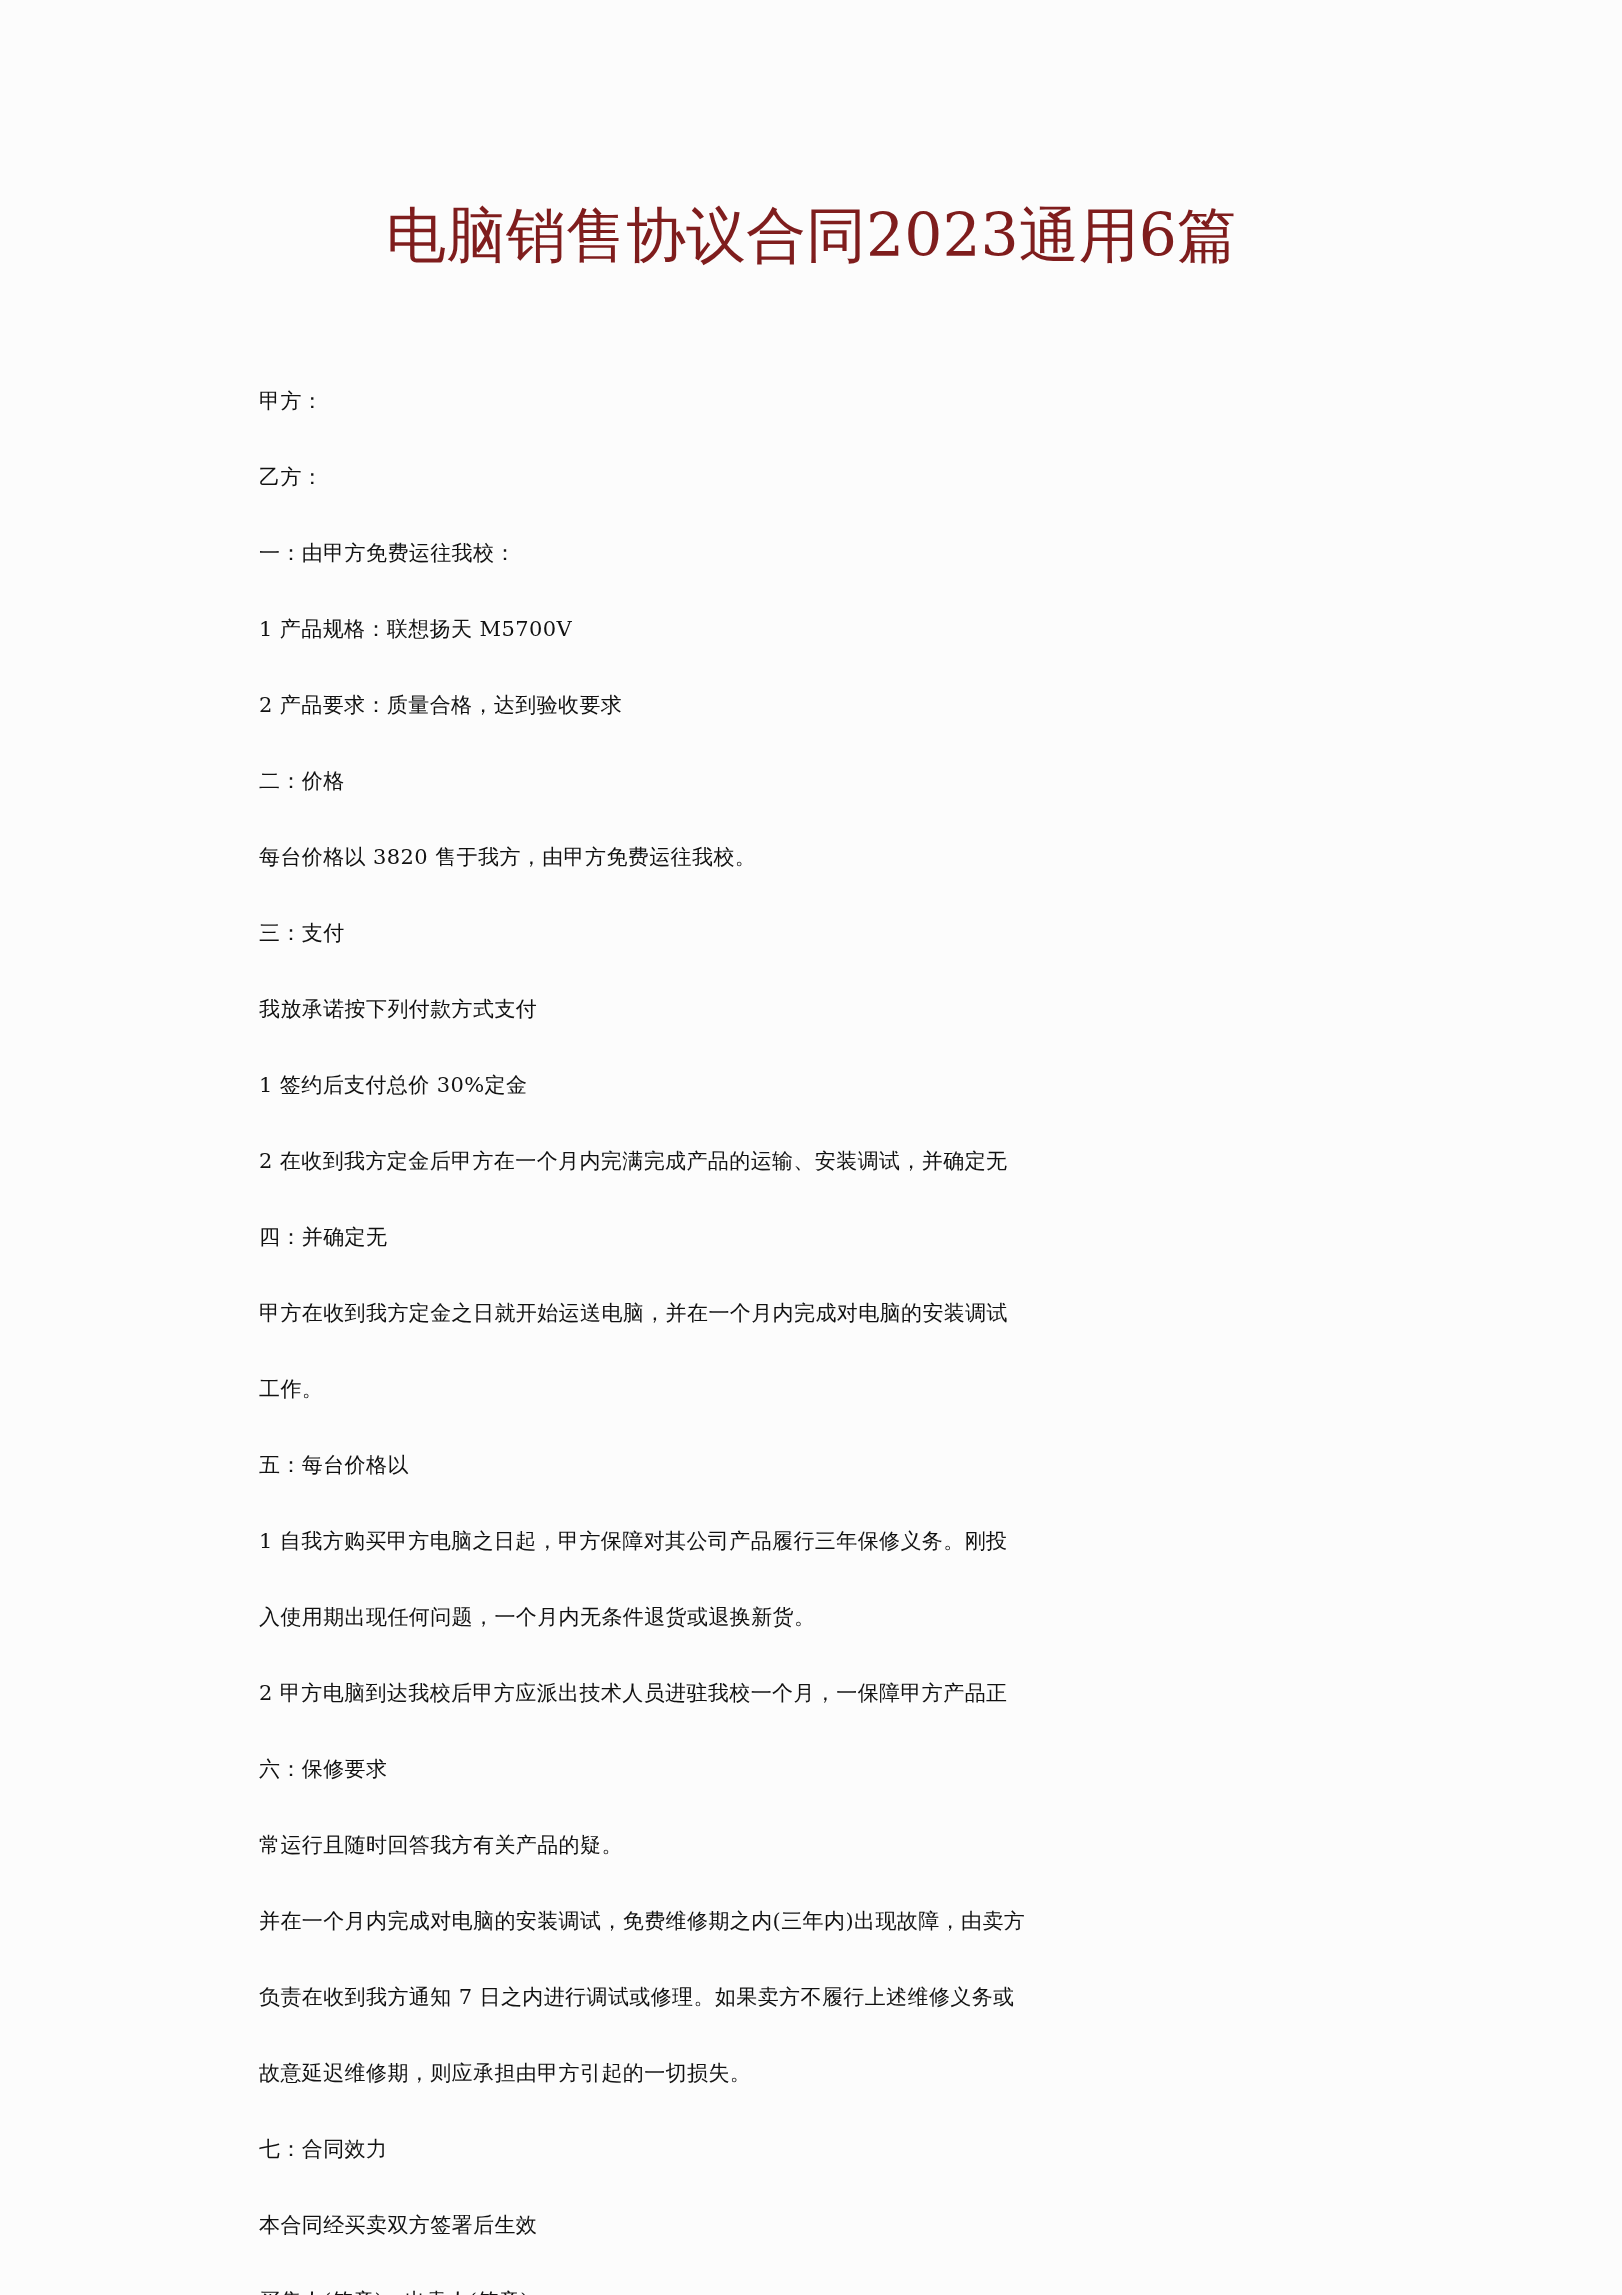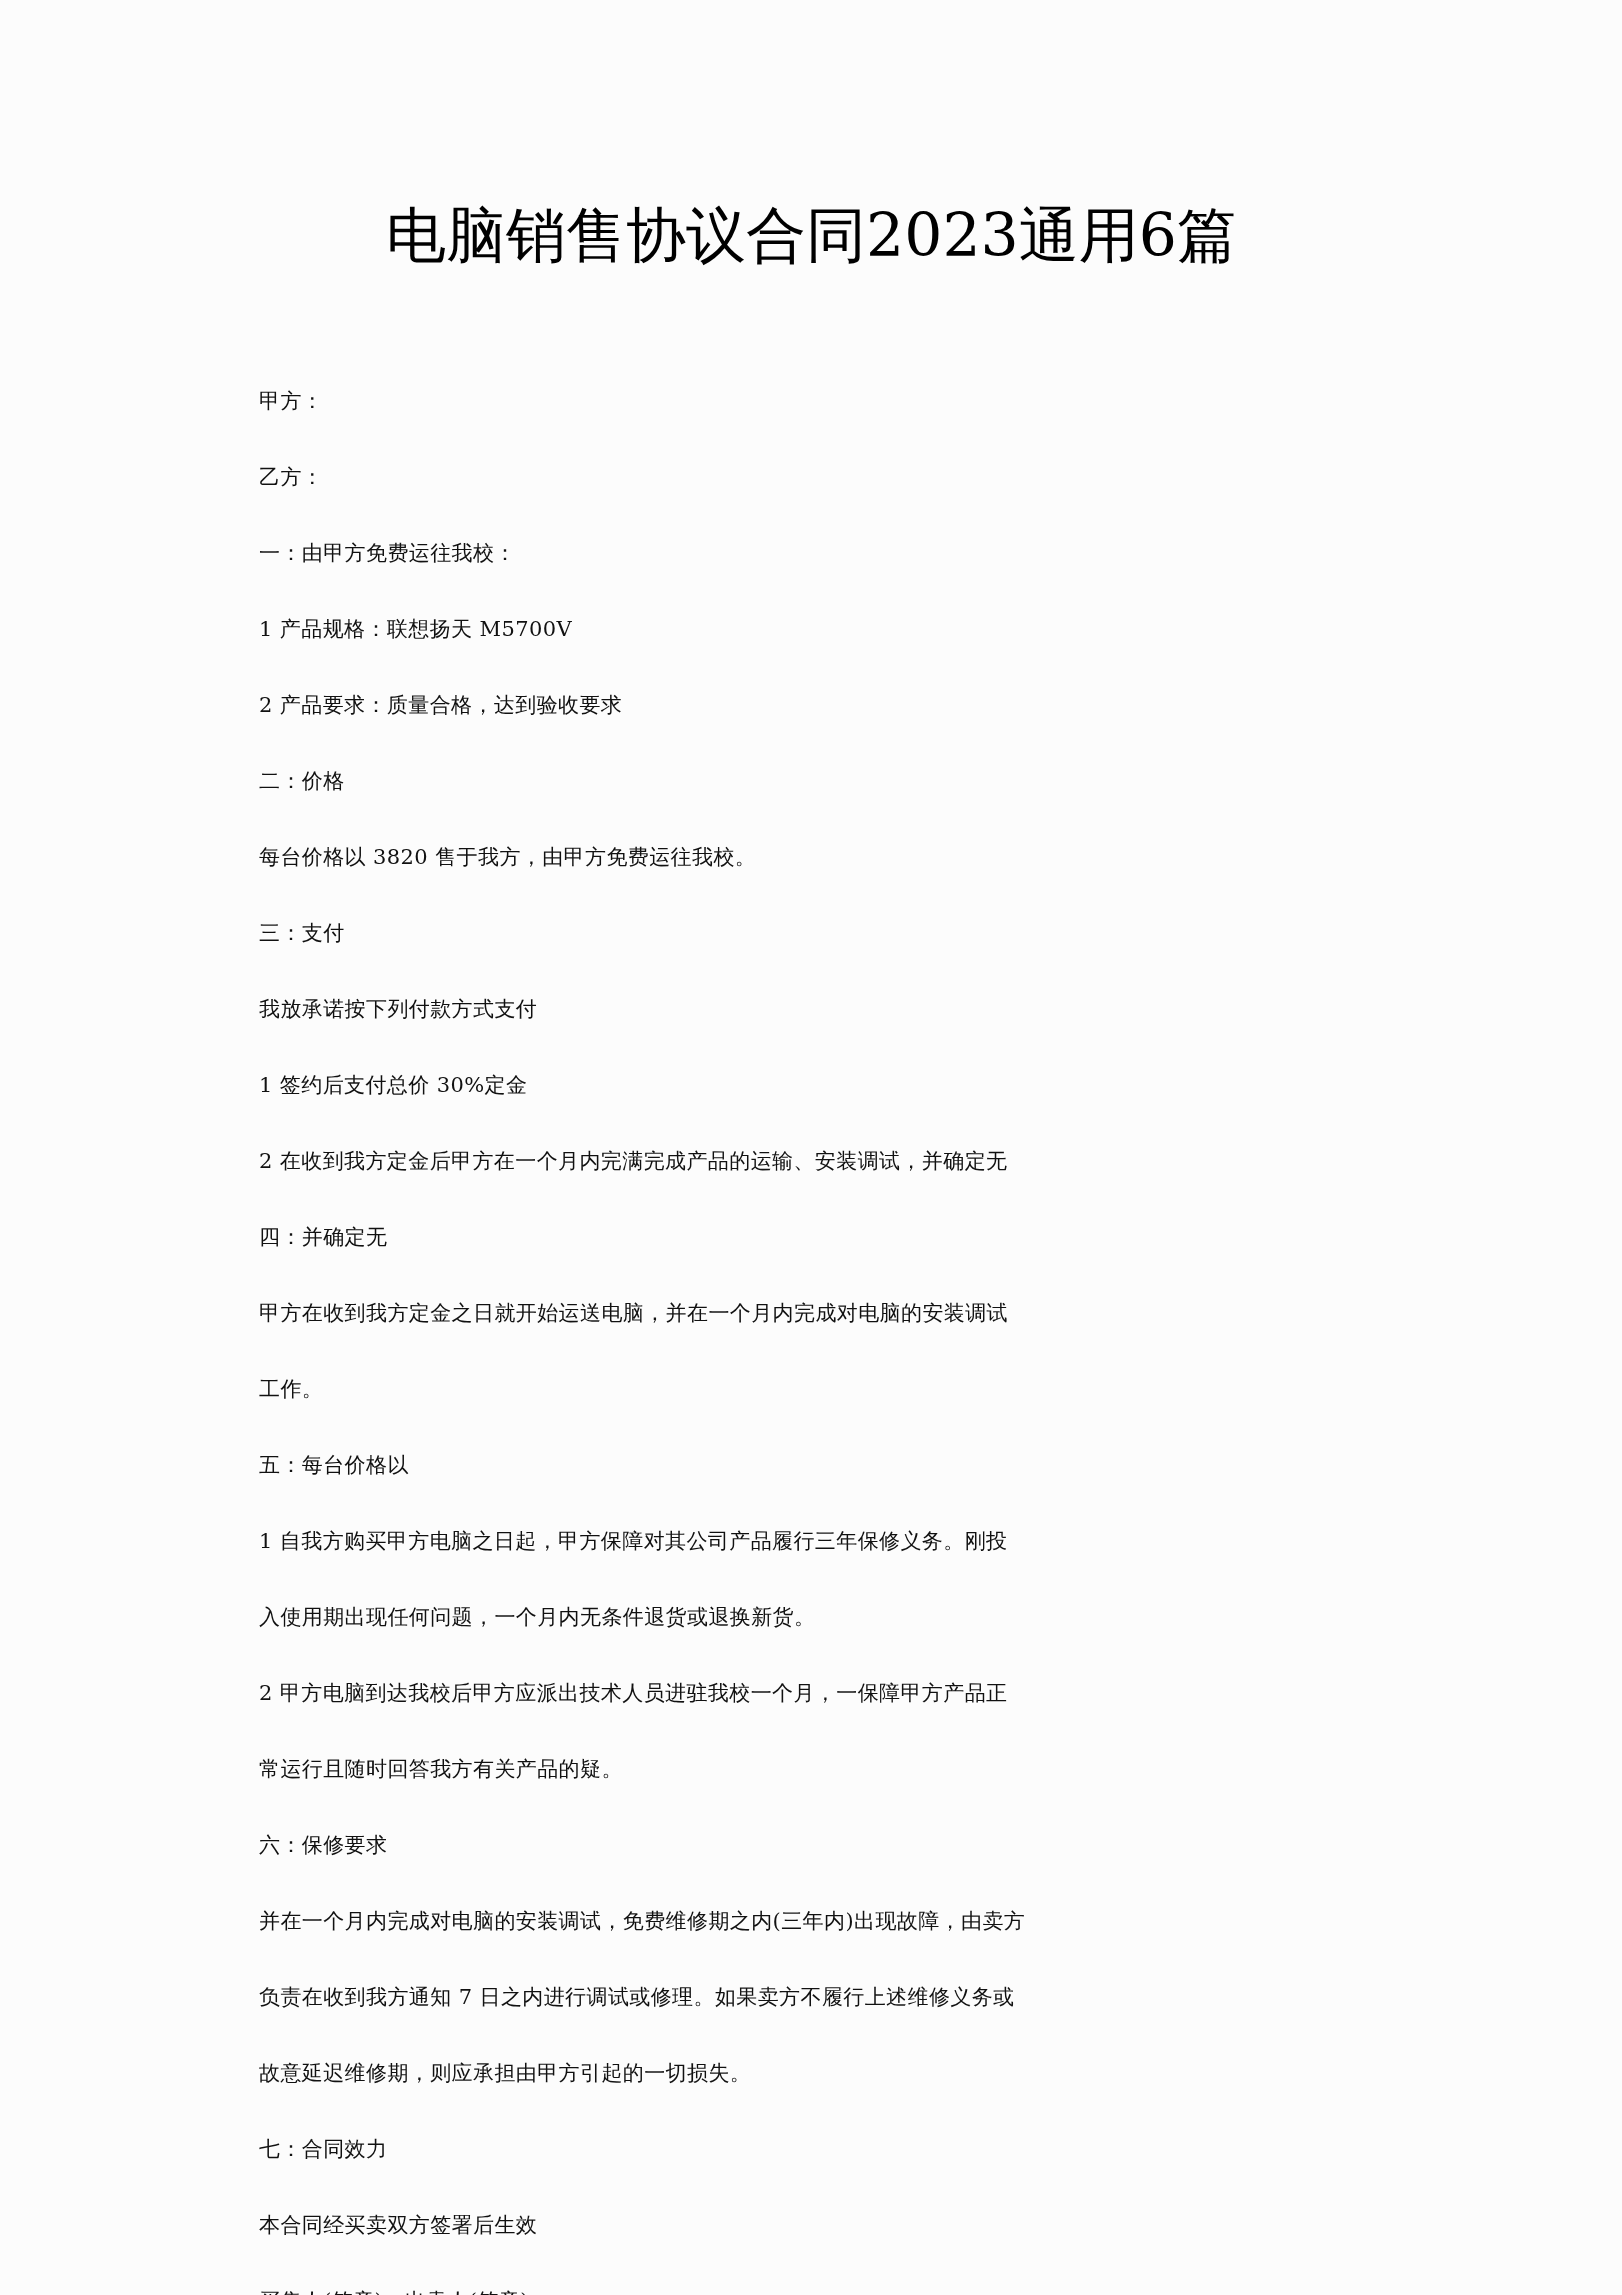--- a/index.html
+++ b/index.html
@@ -27,21 +27,21 @@
       position: absolute;
       left: 0;
       top: 196px;
       width: 1623px;
       text-align: center;
       font-size: 60px;
       line-height: 79px;
       font-weight: normal;
       letter-spacing: 0px;
       margin: 0;
-      color: #000000;
+      color: #7f1d1d;
     }
     .body-text {
       position: absolute;
       left: 247px;
       top: 357px;
       width: 1131px;
     }
     .line {
       display: block;
       font-size: 21px;
@@ -70,22 +70,22 @@
     <p class="line">我放承诺按下列付款方式支付</p>
     <p class="line">1 签约后支付总价 30%定金</p>
     <p class="line">2 在收到我方定金后甲方在一个月内完满完成产品的运输、安装调试，并确定无</p>
     <p class="line">四：并确定无</p>
     <p class="line">甲方在收到我方定金之日就开始运送电脑，并在一个月内完成对电脑的安装调试</p>
     <p class="line">工作。</p>
     <p class="line">五：每台价格以</p>
     <p class="line">1 自我方购买甲方电脑之日起，甲方保障对其公司产品履行三年保修义务。刚投</p>
     <p class="line">入使用期出现任何问题，一个月内无条件退货或退换新货。</p>
     <p class="line">2 甲方电脑到达我校后甲方应派出技术人员进驻我校一个月，一保障甲方产品正</p>
+    <p class="line">六：保修要求</p>
     <p class="line">常运行且随时回答我方有关产品的疑。</p>
-    <p class="line">六：保修要求</p>
     <p class="line">并在一个月内完成对电脑的安装调试，免费维修期之内(三年内)出现故障，由卖方</p>
     <p class="line">负责在收到我方通知 7 日之内进行调试或修理。如果卖方不履行上述维修义务或</p>
     <p class="line">故意延迟维修期，则应承担由甲方引起的一切损失。</p>
     <p class="line">七：合同效力</p>
     <p class="line">本合同经买卖双方签署后生效</p>
     <p class="line">买售人(签章)：出卖人(签章)：</p>
   </div>
 </div>
 
 

